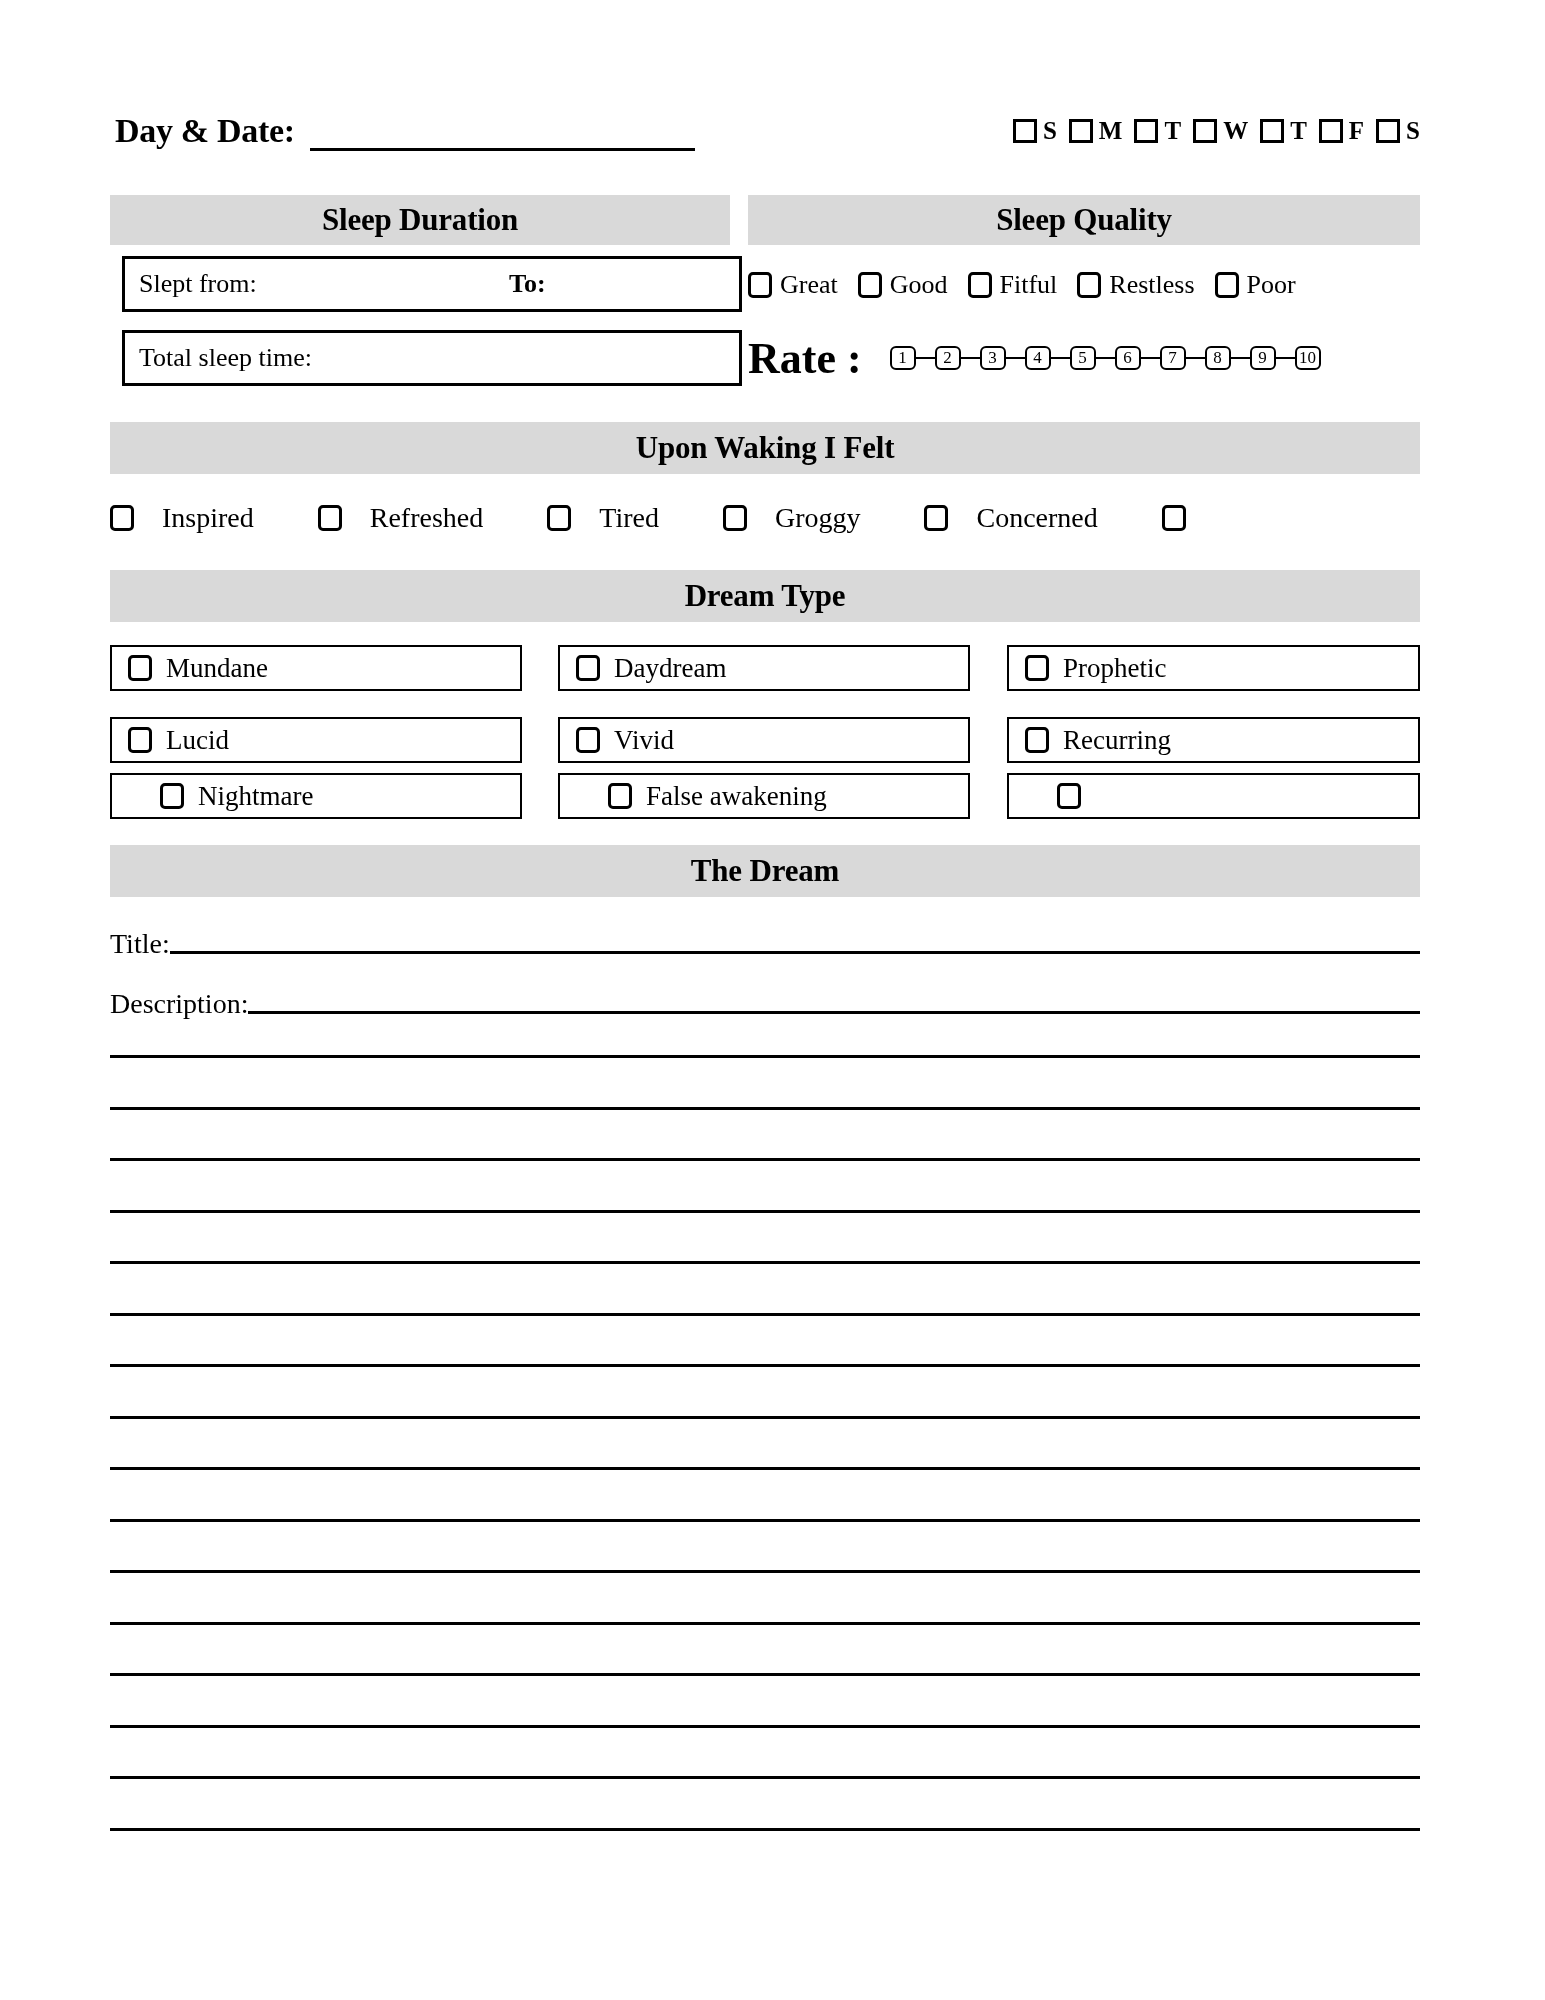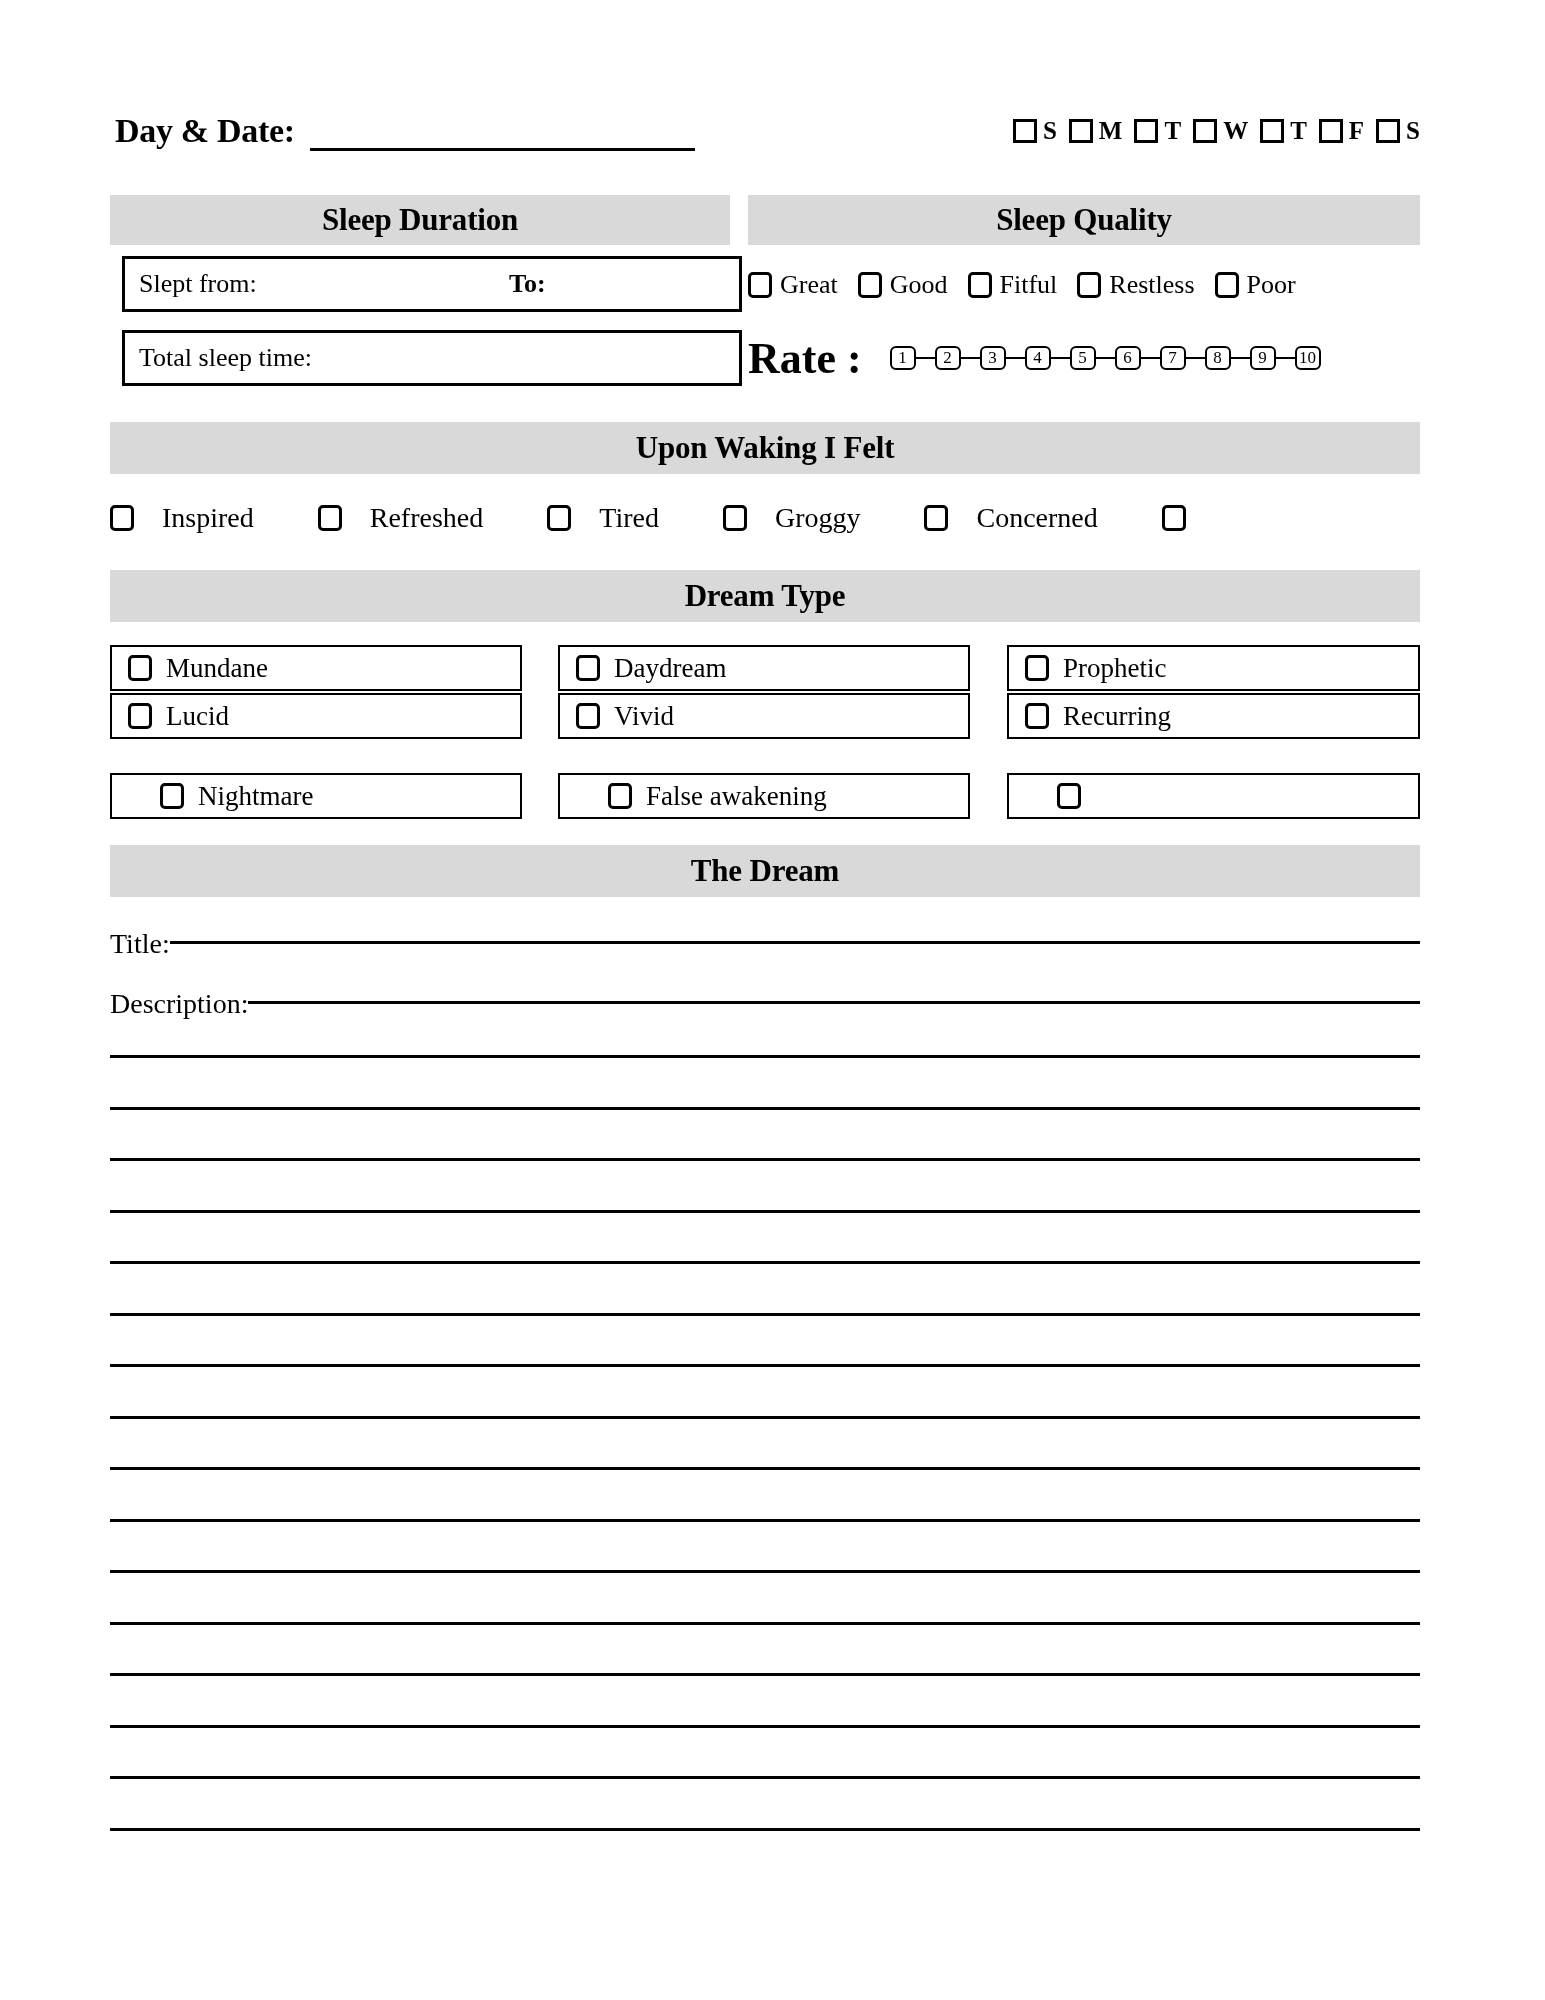--- a/index.html
+++ b/index.html
@@ -255,32 +255,32 @@
     background: #fff;
   }
   .dt-cell .lbl {
     font-size: 27px;
     font-family: "Liberation Serif", serif;
   }
   .dt-c0 { left: 0px;   width: 412px; }
   .dt-c1 { left: 448px; width: 412px; }
   .dt-c2 { left: 897px; width: 413px; }
   .dt-r0 { top: 0px; }
-  .dt-r1 { top: 48px; }
+  .dt-r1 { top: 72px; }
   .dt-r2 { top: 128px; padding-left: 48px; }
 
   
   #bar-thedream {
     left: 0px; top: 845px; width: 1310px; height: 52px;
   }
 
   .field-line {
     position: absolute;
     display: flex;
-    align-items: center;
+    align-items: flex-end;
   }
   .field-line .flabel {
     font-size: 28px;
     font-family: "Liberation Serif", serif;
     line-height: 1;
     white-space: nowrap;
   }
   .field-line .frule {
     flex: 1;
     height: 0;

